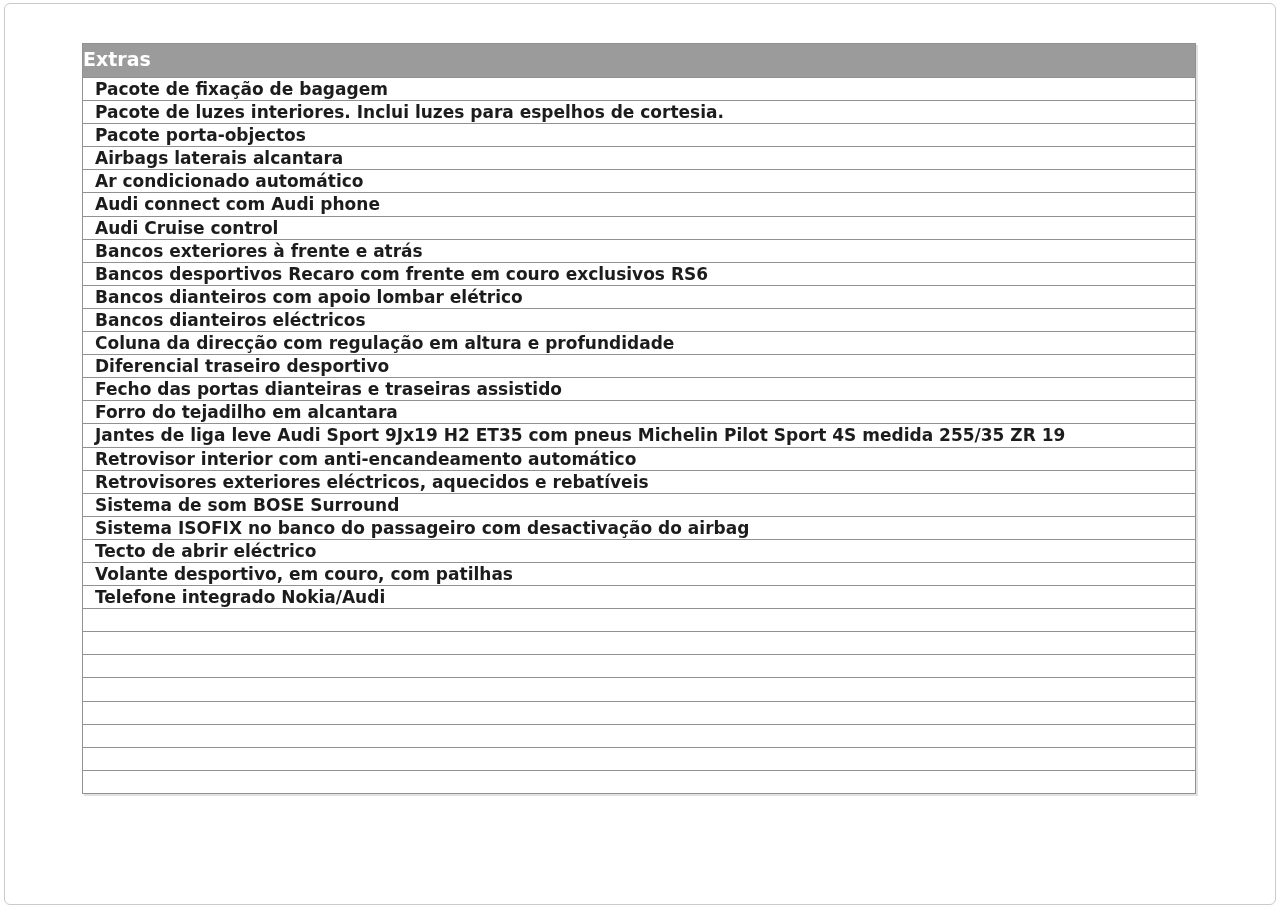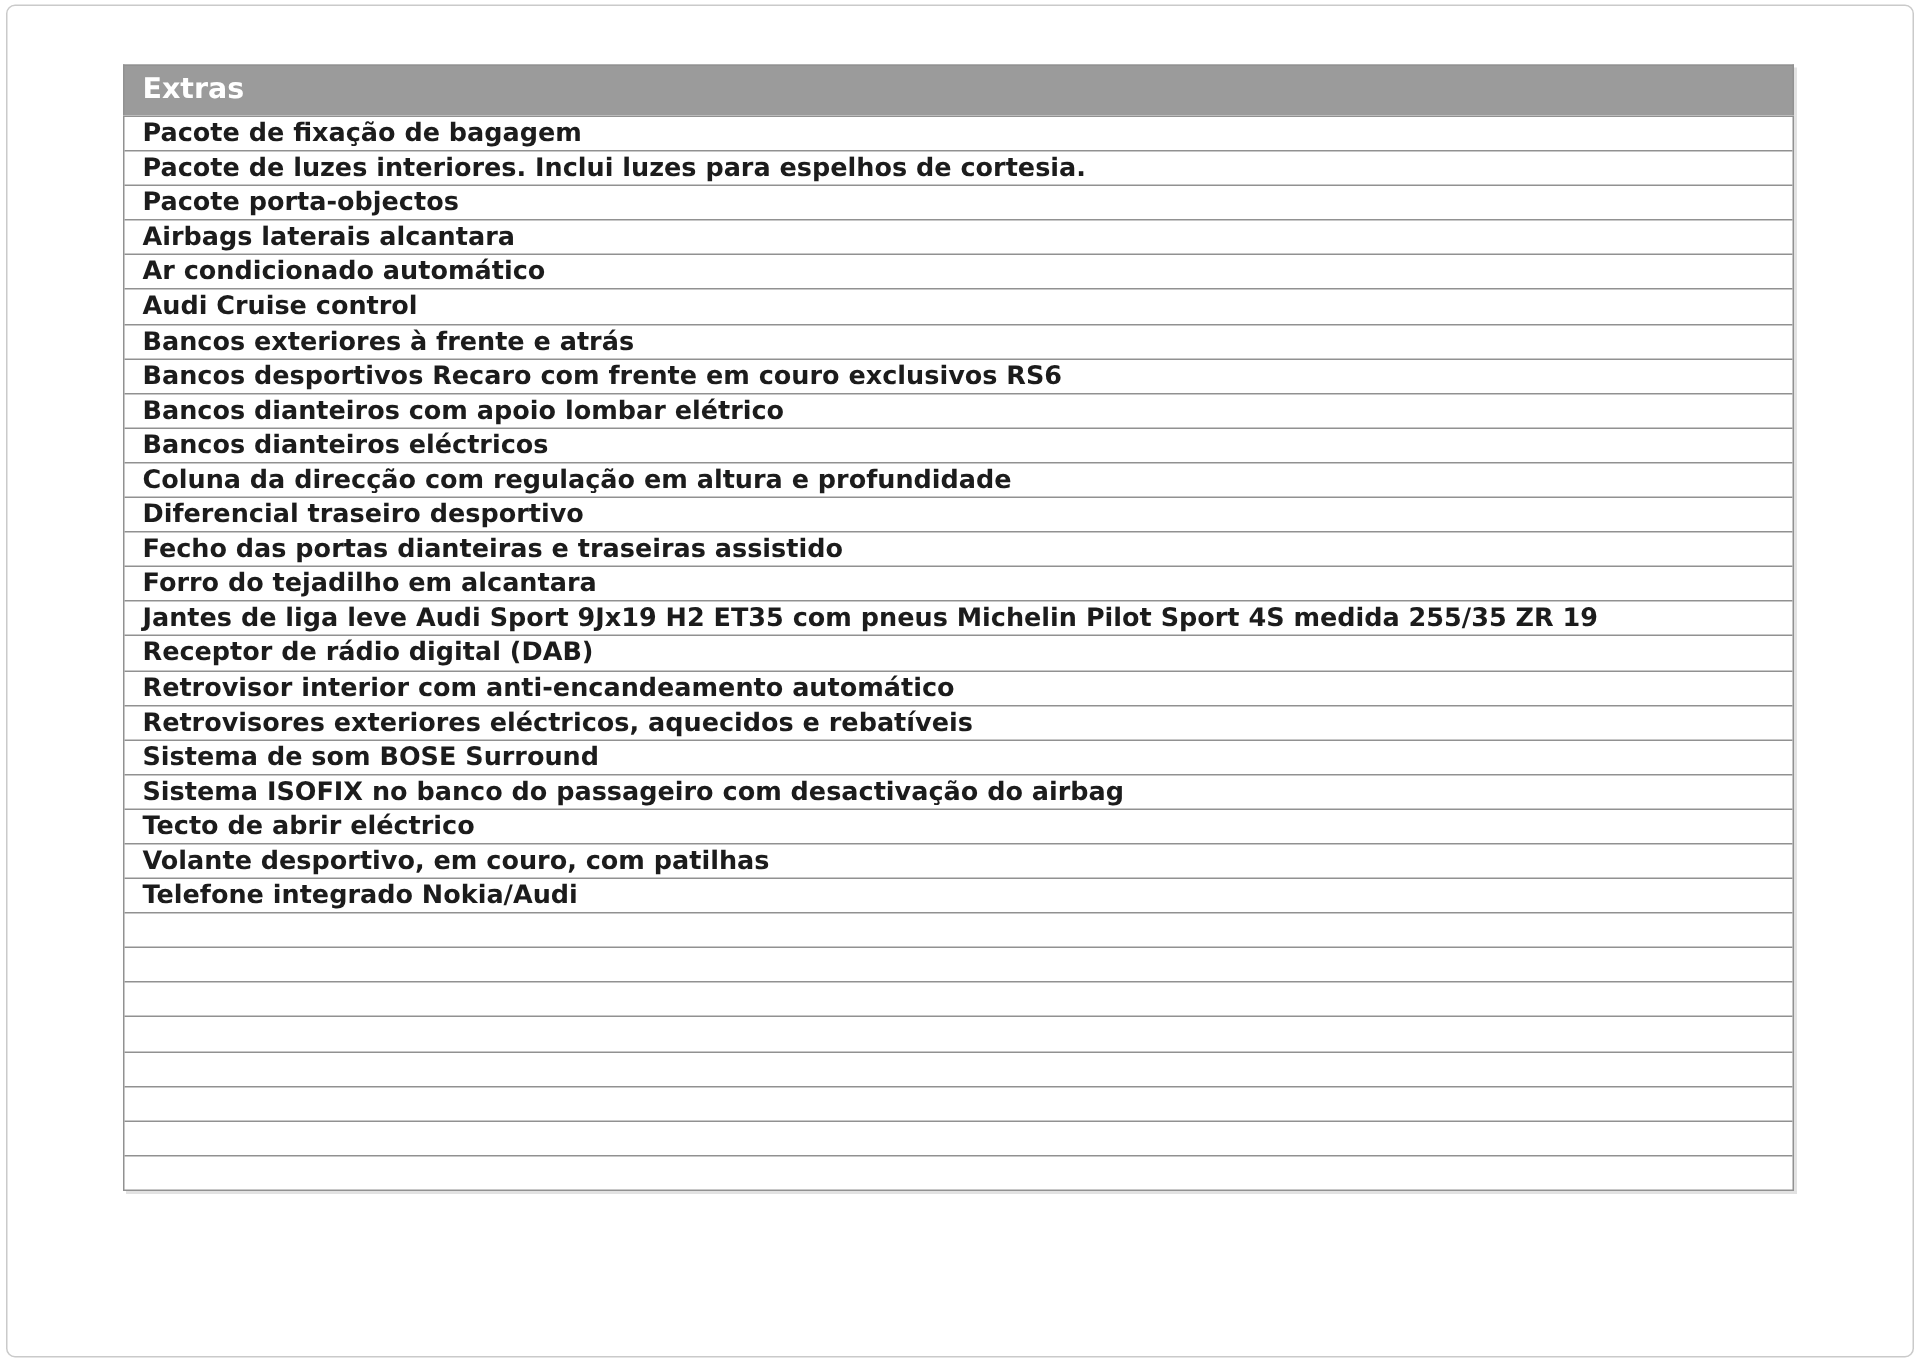--- a/index.html
+++ b/index.html
@@ -27,21 +27,20 @@
     width: 1114px;
     box-shadow: 2px 2px 0 rgba(140,140,140,0.25);
   }
   .table-header {
     height: 34px;
     line-height: 30px;
     background: var(--header-bg, #9b9b9b);
     color: var(--header-text, #ffffff);
     font-size: 19px;
     font-weight: bold;
-    padding-left: 12px;
     box-sizing: border-box;
     border: 1px solid var(--border, #919191);
     border-bottom: none;
   }
   .table-body {
     border: 1px solid var(--border, #919191);
     border-top: 1px solid var(--border, #919191);
     background: #ffffff;
   }
   .row {
@@ -67,31 +66,31 @@
   <div class="extras-table">
     <div class="table-header">
       <span>Extras</span>
     </div>
     <div class="table-body">
         <div class="row"><span>Pacote de fixação de bagagem</span></div>
         <div class="row"><span>Pacote de luzes interiores. Inclui luzes para espelhos de cortesia.</span></div>
         <div class="row"><span>Pacote porta-objectos</span></div>
         <div class="row"><span>Airbags laterais alcantara</span></div>
         <div class="row"><span>Ar condicionado automático</span></div>
+        <div class="row"><span>Audi connect com Audi phone</span></div>
         <div class="row"><span>Audi Cruise control</span></div>
         <div class="row"><span>Bancos exteriores à frente e atrás</span></div>
         <div class="row"><span>Bancos desportivos Recaro com frente em couro exclusivos RS6</span></div>
         <div class="row"><span>Bancos dianteiros com apoio lombar elétrico</span></div>
         <div class="row"><span>Bancos dianteiros eléctricos</span></div>
         <div class="row"><span>Coluna da direcção com regulação em altura e profundidade</span></div>
         <div class="row"><span>Diferencial traseiro desportivo</span></div>
         <div class="row"><span>Fecho das portas dianteiras e traseiras assistido</span></div>
         <div class="row"><span>Forro do tejadilho em alcantara</span></div>
         <div class="row"><span>Jantes de liga leve Audi Sport 9Jx19 H2 ET35 com pneus Michelin Pilot Sport 4S medida 255/35 ZR 19</span></div>
-        <div class="row"><span>Receptor de rádio digital (DAB)</span></div>
         <div class="row"><span>Retrovisor interior com anti-encandeamento automático</span></div>
         <div class="row"><span>Retrovisores exteriores eléctricos, aquecidos e rebatíveis</span></div>
         <div class="row"><span>Sistema de som BOSE Surround</span></div>
         <div class="row"><span>Sistema ISOFIX no banco do passageiro com desactivação do airbag</span></div>
         <div class="row"><span>Tecto de abrir eléctrico</span></div>
         <div class="row"><span>Volante desportivo, em couro, com patilhas</span></div>
         <div class="row"><span>Telefone integrado Nokia/Audi</span></div>
         <div class="row"></div>
         <div class="row"></div>
         <div class="row"></div>

